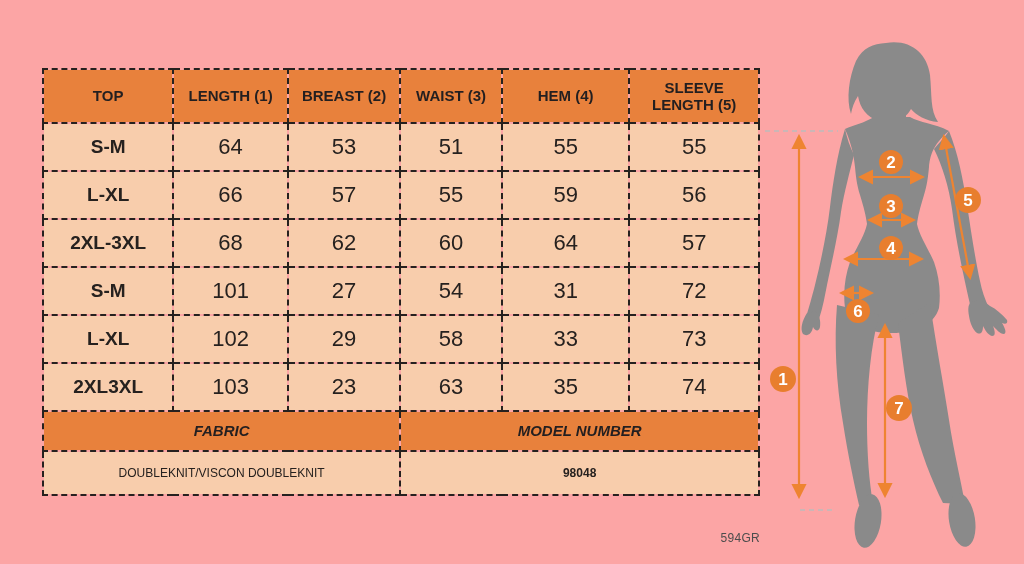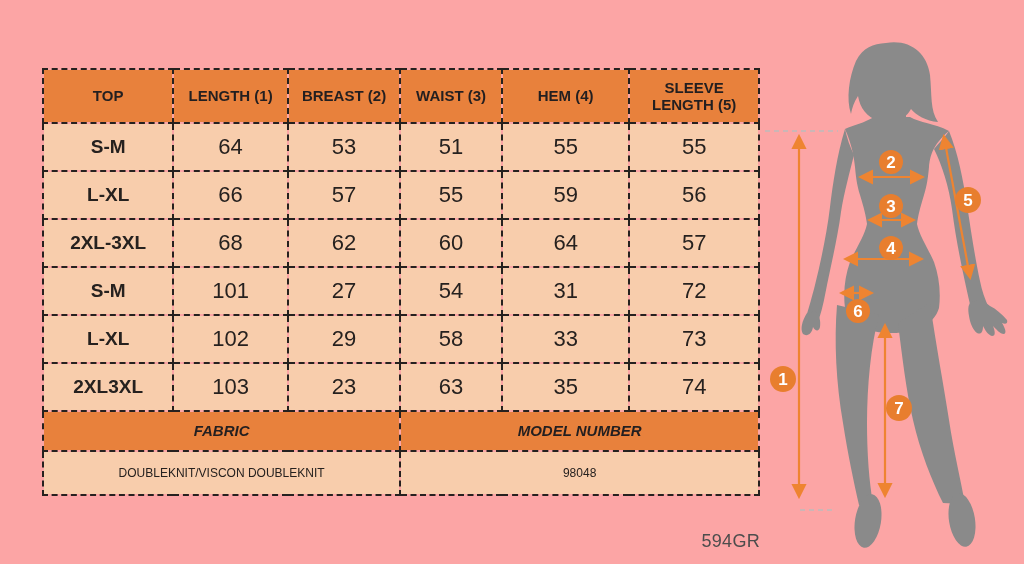--- a/index.html
+++ b/index.html
@@ -20,25 +20,25 @@
   tr.hdr th{background:#e8813c;font-weight:bold;font-size:15px;line-height:1.15;color:#231f20;}
   tr.data td{background:#f8cdac;}
   td.size{font-weight:bold;font-size:19px;}
   td.val{font-size:22px;}
   tr.r-h1 th{height:52px;}
   tr.r-d1 td{height:46px;}
   tr.r-h2 th{height:42px;}
   tr.r-d2 td{height:46px;}
   tr.r-h3 th{height:38px;font-style:italic;}
   tr.r-d3 td{height:42px;font-size:12px;}
-  td.model{font-size:17px;}
+  td.model{font-size:17px;font-weight:bold;}
   
   .stylecode{
     position:absolute;left:560px;top:531px;width:200px;text-align:right;
-    font-size:18px;color:#4d4d4d;letter-spacing:.3px;
+    font-size:12px;color:#4d4d4d;letter-spacing:.3px;
   }
   
   svg.figure{position:absolute;left:764px;top:15px;}
   .sil{fill:#8a8a8a;}
   .guide{stroke:#bcbcbc;stroke-width:1.5;stroke-dasharray:5 4;fill:none;}
   .arrow{stroke:#ee8431;stroke-width:2.2;fill:none;}
   .badge{fill:#e87e2e;}
   .badge-num{fill:#ffffff;font-family:"Liberation Sans",sans-serif;font-size:17px;font-weight:bold;text-anchor:middle;}
 </style>
 </head>

